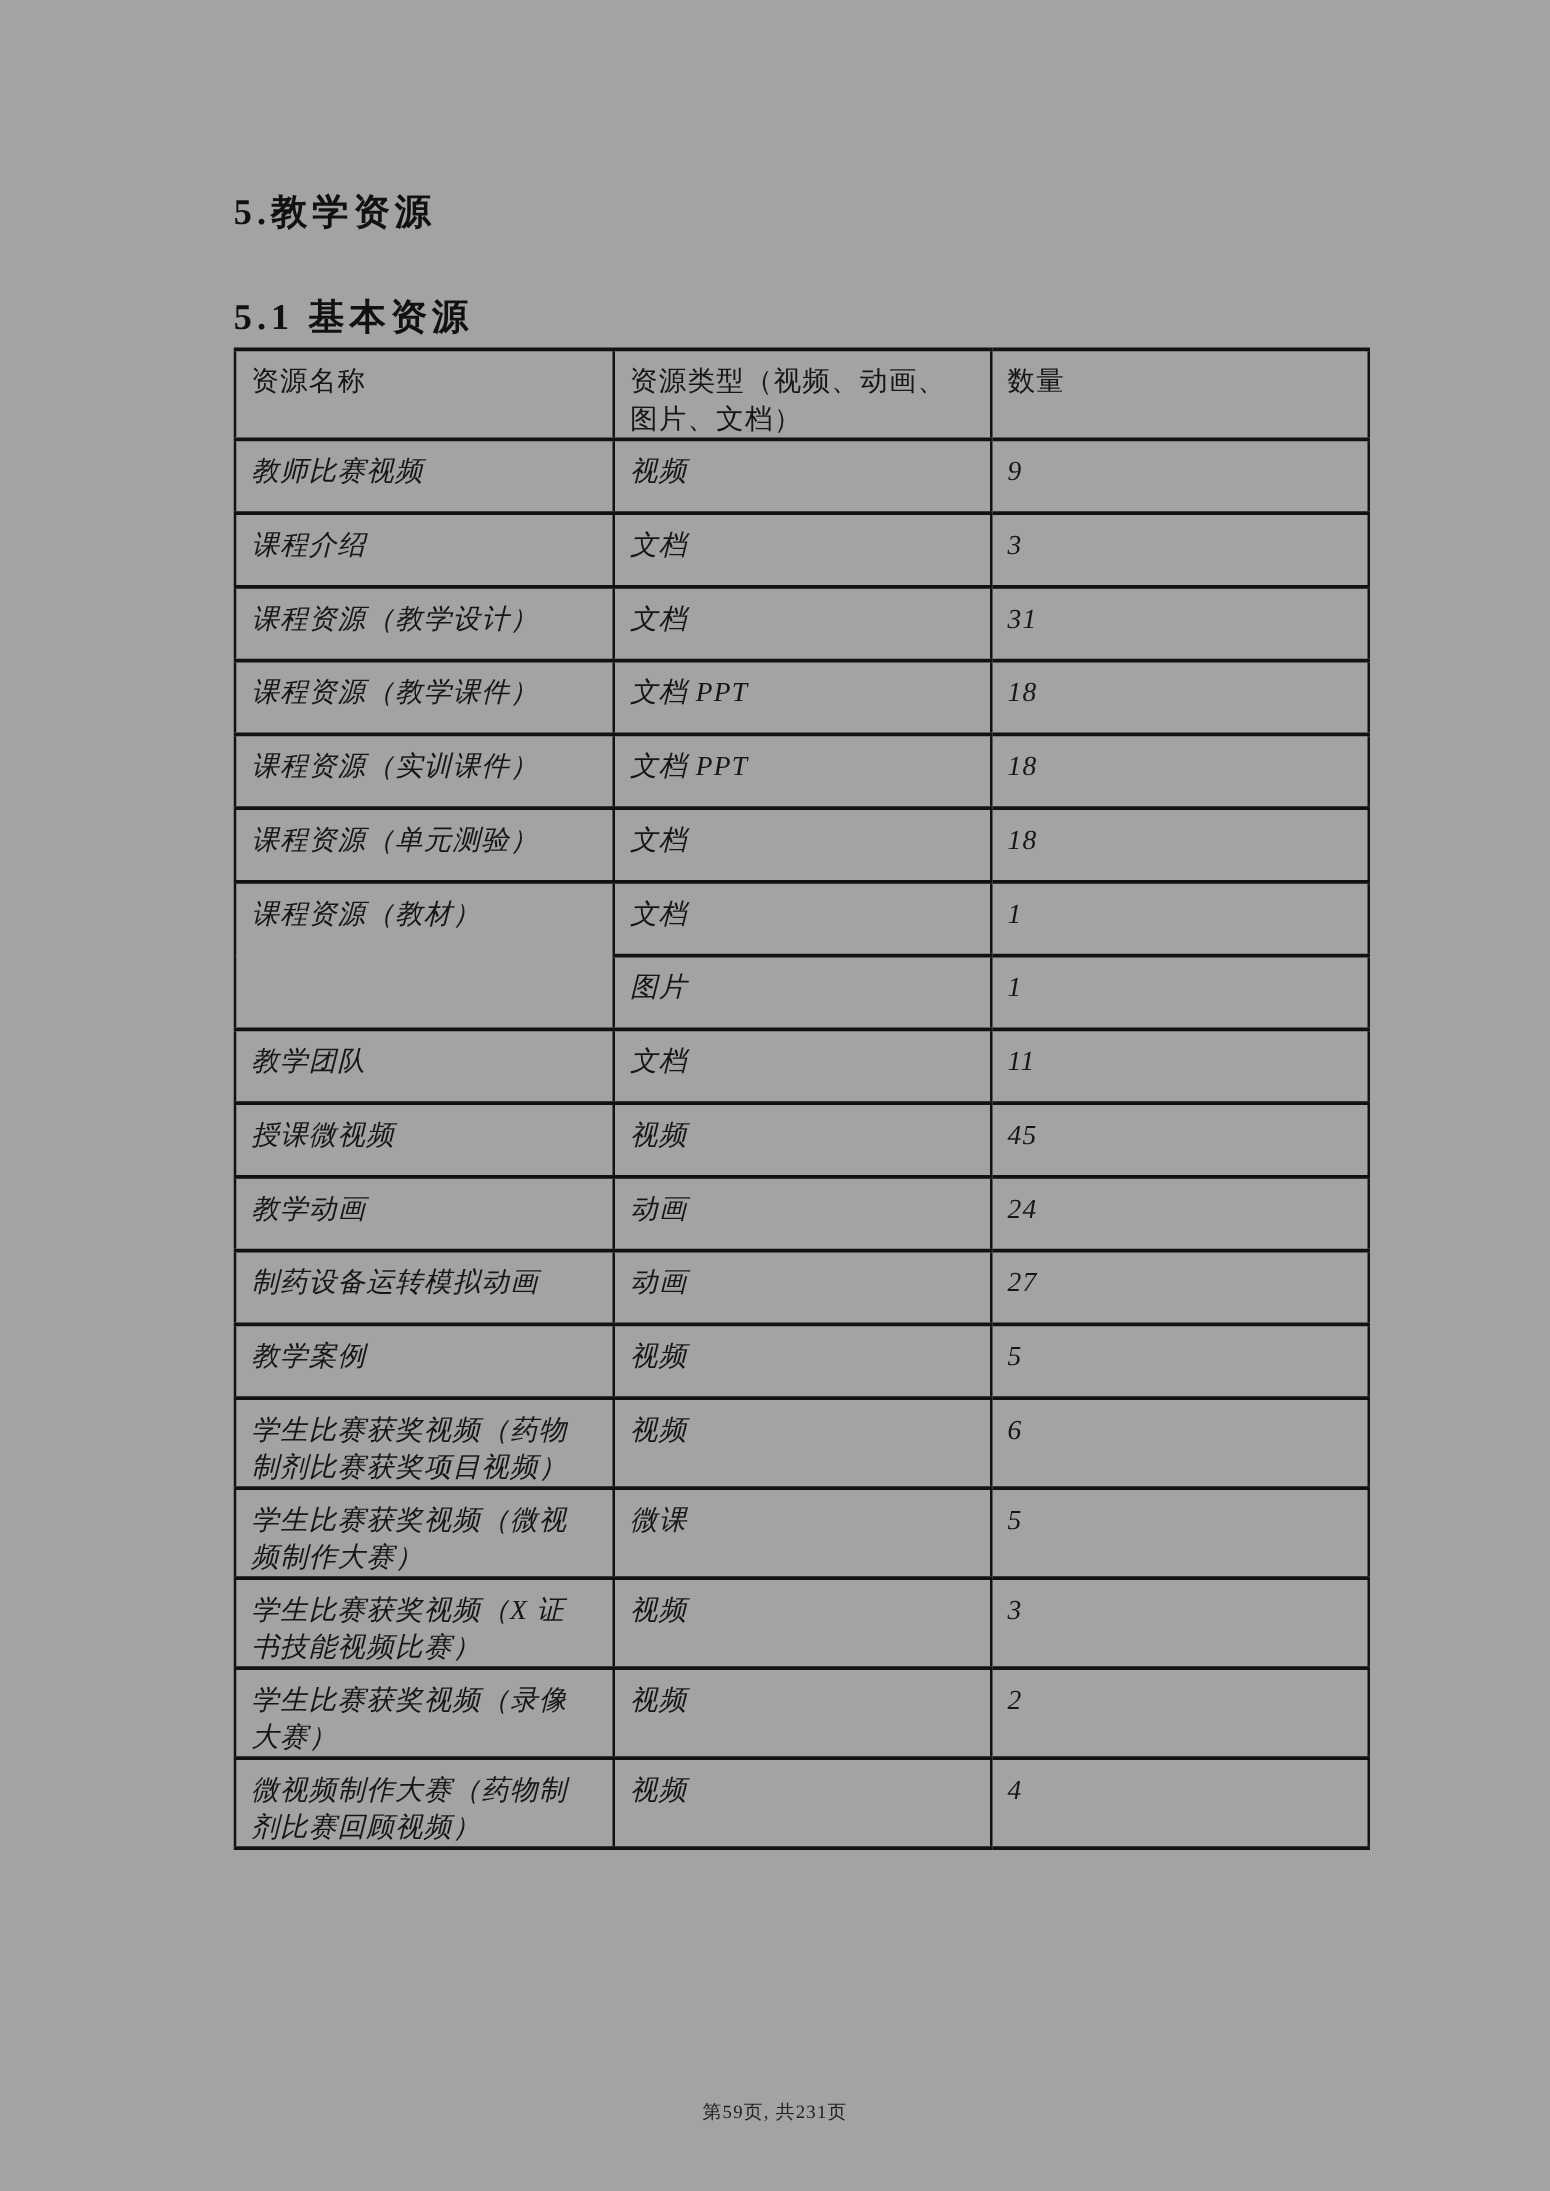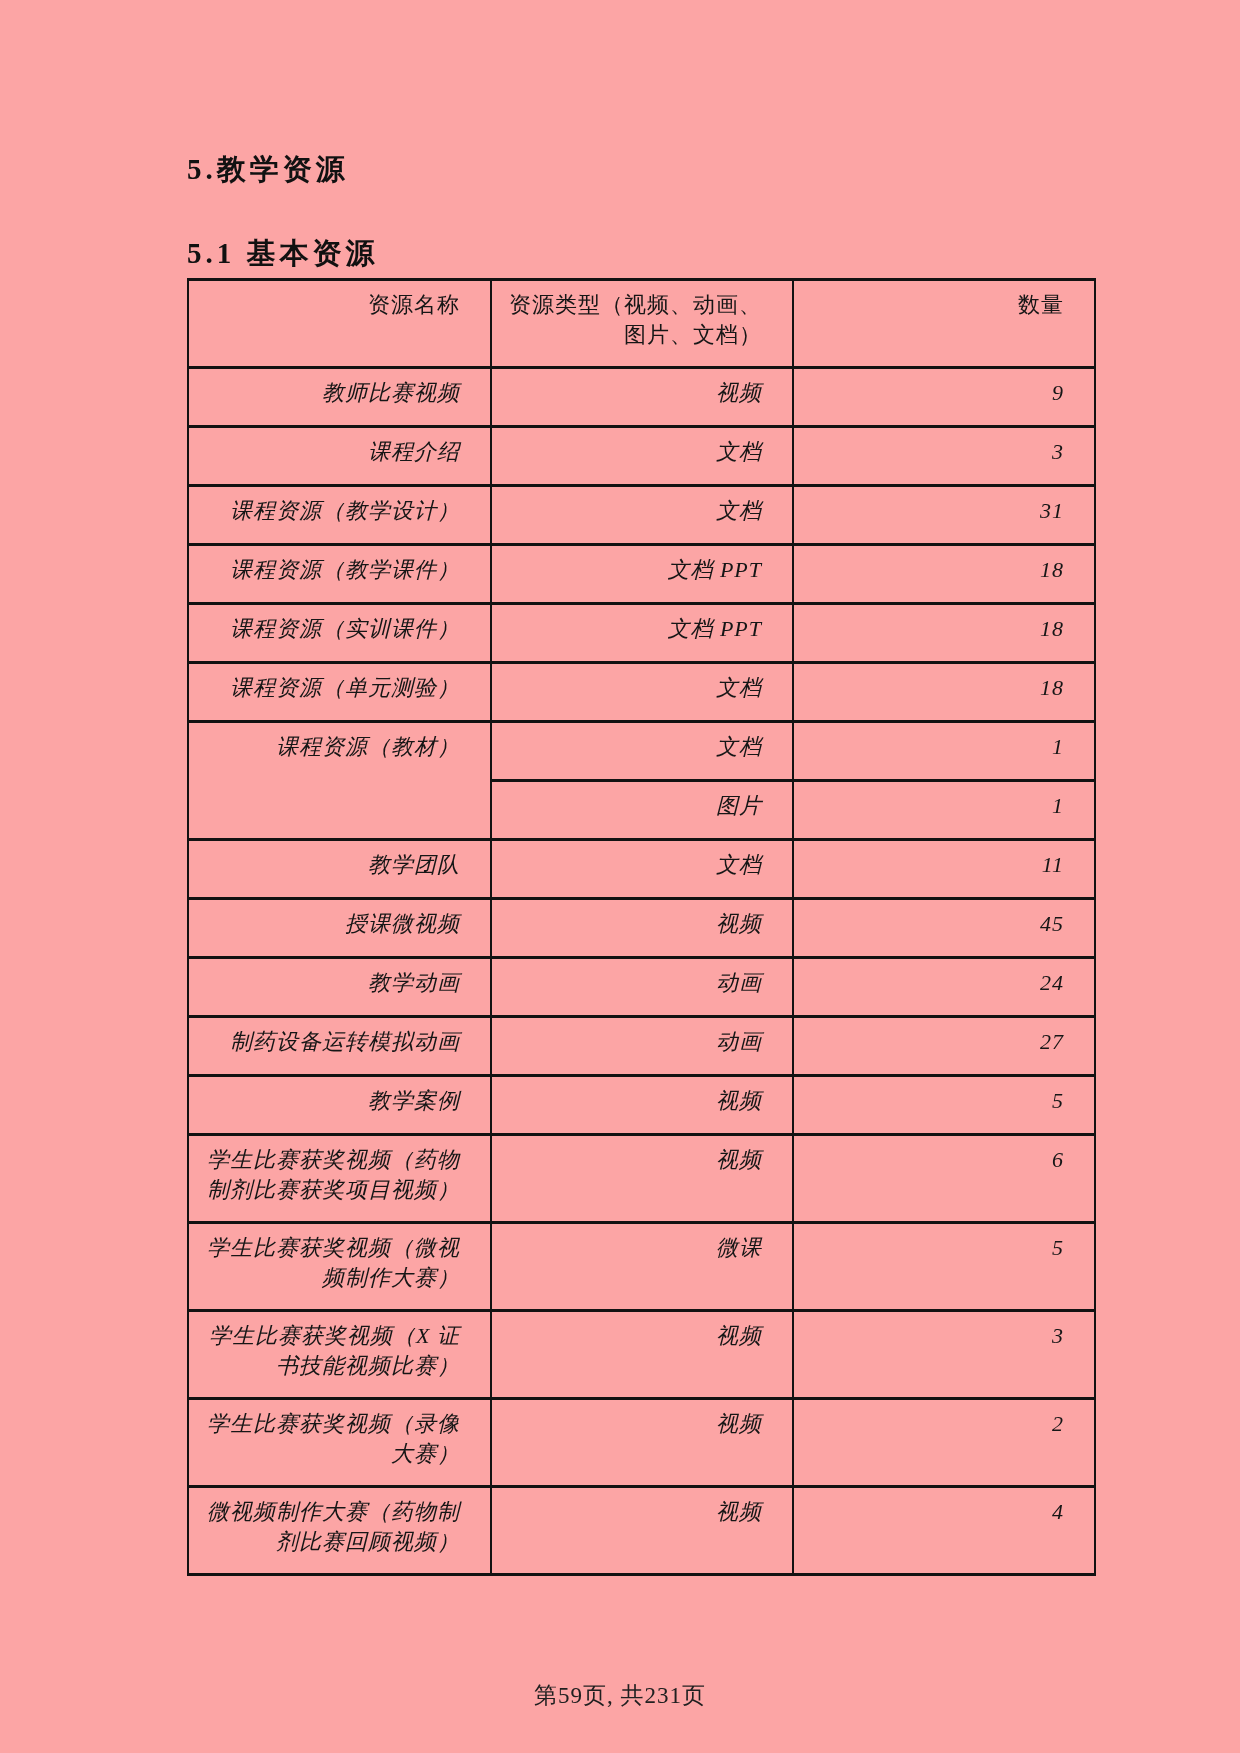--- a/index.html
+++ b/index.html
@@ -5,21 +5,21 @@
   html, body { margin: 0; padding: 0; }
   body {
     background: #e9e9e9;
     font-family: "Liberation Serif", "DejaVu Serif", serif;
   }
   .page {
     position: relative;
     width: 1240px;
     height: 1753px;
     margin: 0 auto;
-    background: #fca5a5;
+    background: #a3a3a3;
     color: #1a1a1a;
     overflow: hidden;
   }
   .heading-1, .heading-2 {
     position: absolute;
     left: 187px;
     margin: 0;
     font-size: 29px;
     font-weight: bold;
     letter-spacing: 4px;
@@ -40,36 +40,36 @@
     line-height: 30px;
     letter-spacing: 1px;
     color: #161616;
   }
   table.resource-table th,
   table.resource-table td {
     border: 3px solid #121212;
     border-left-width: 2px;
     border-right-width: 2px;
     vertical-align: top;
-    text-align: right;
+    text-align: left;
     font-weight: normal;
-    padding: 9px 30px 16px 12px;
+    padding: 9px 30px 0 12px;
     overflow: hidden;
   }
   thead tr { height: 66px; }
   tbody tr { height: 59px; font-style: italic; }
   tbody tr.tall-row { height: 69px; }
 
   .page-footer {
     position: absolute;
     top: 1680px;
     left: 0;
     width: 100%;
     text-align: center;
-    font-size: 23px;
+    font-size: 15px;
     letter-spacing: 1px;
     color: #202020;
   }
 </style>
 </head>
 <body>
 
 <div class="page">
 
   <h1 class="heading-1">5.教学资源</h1>

